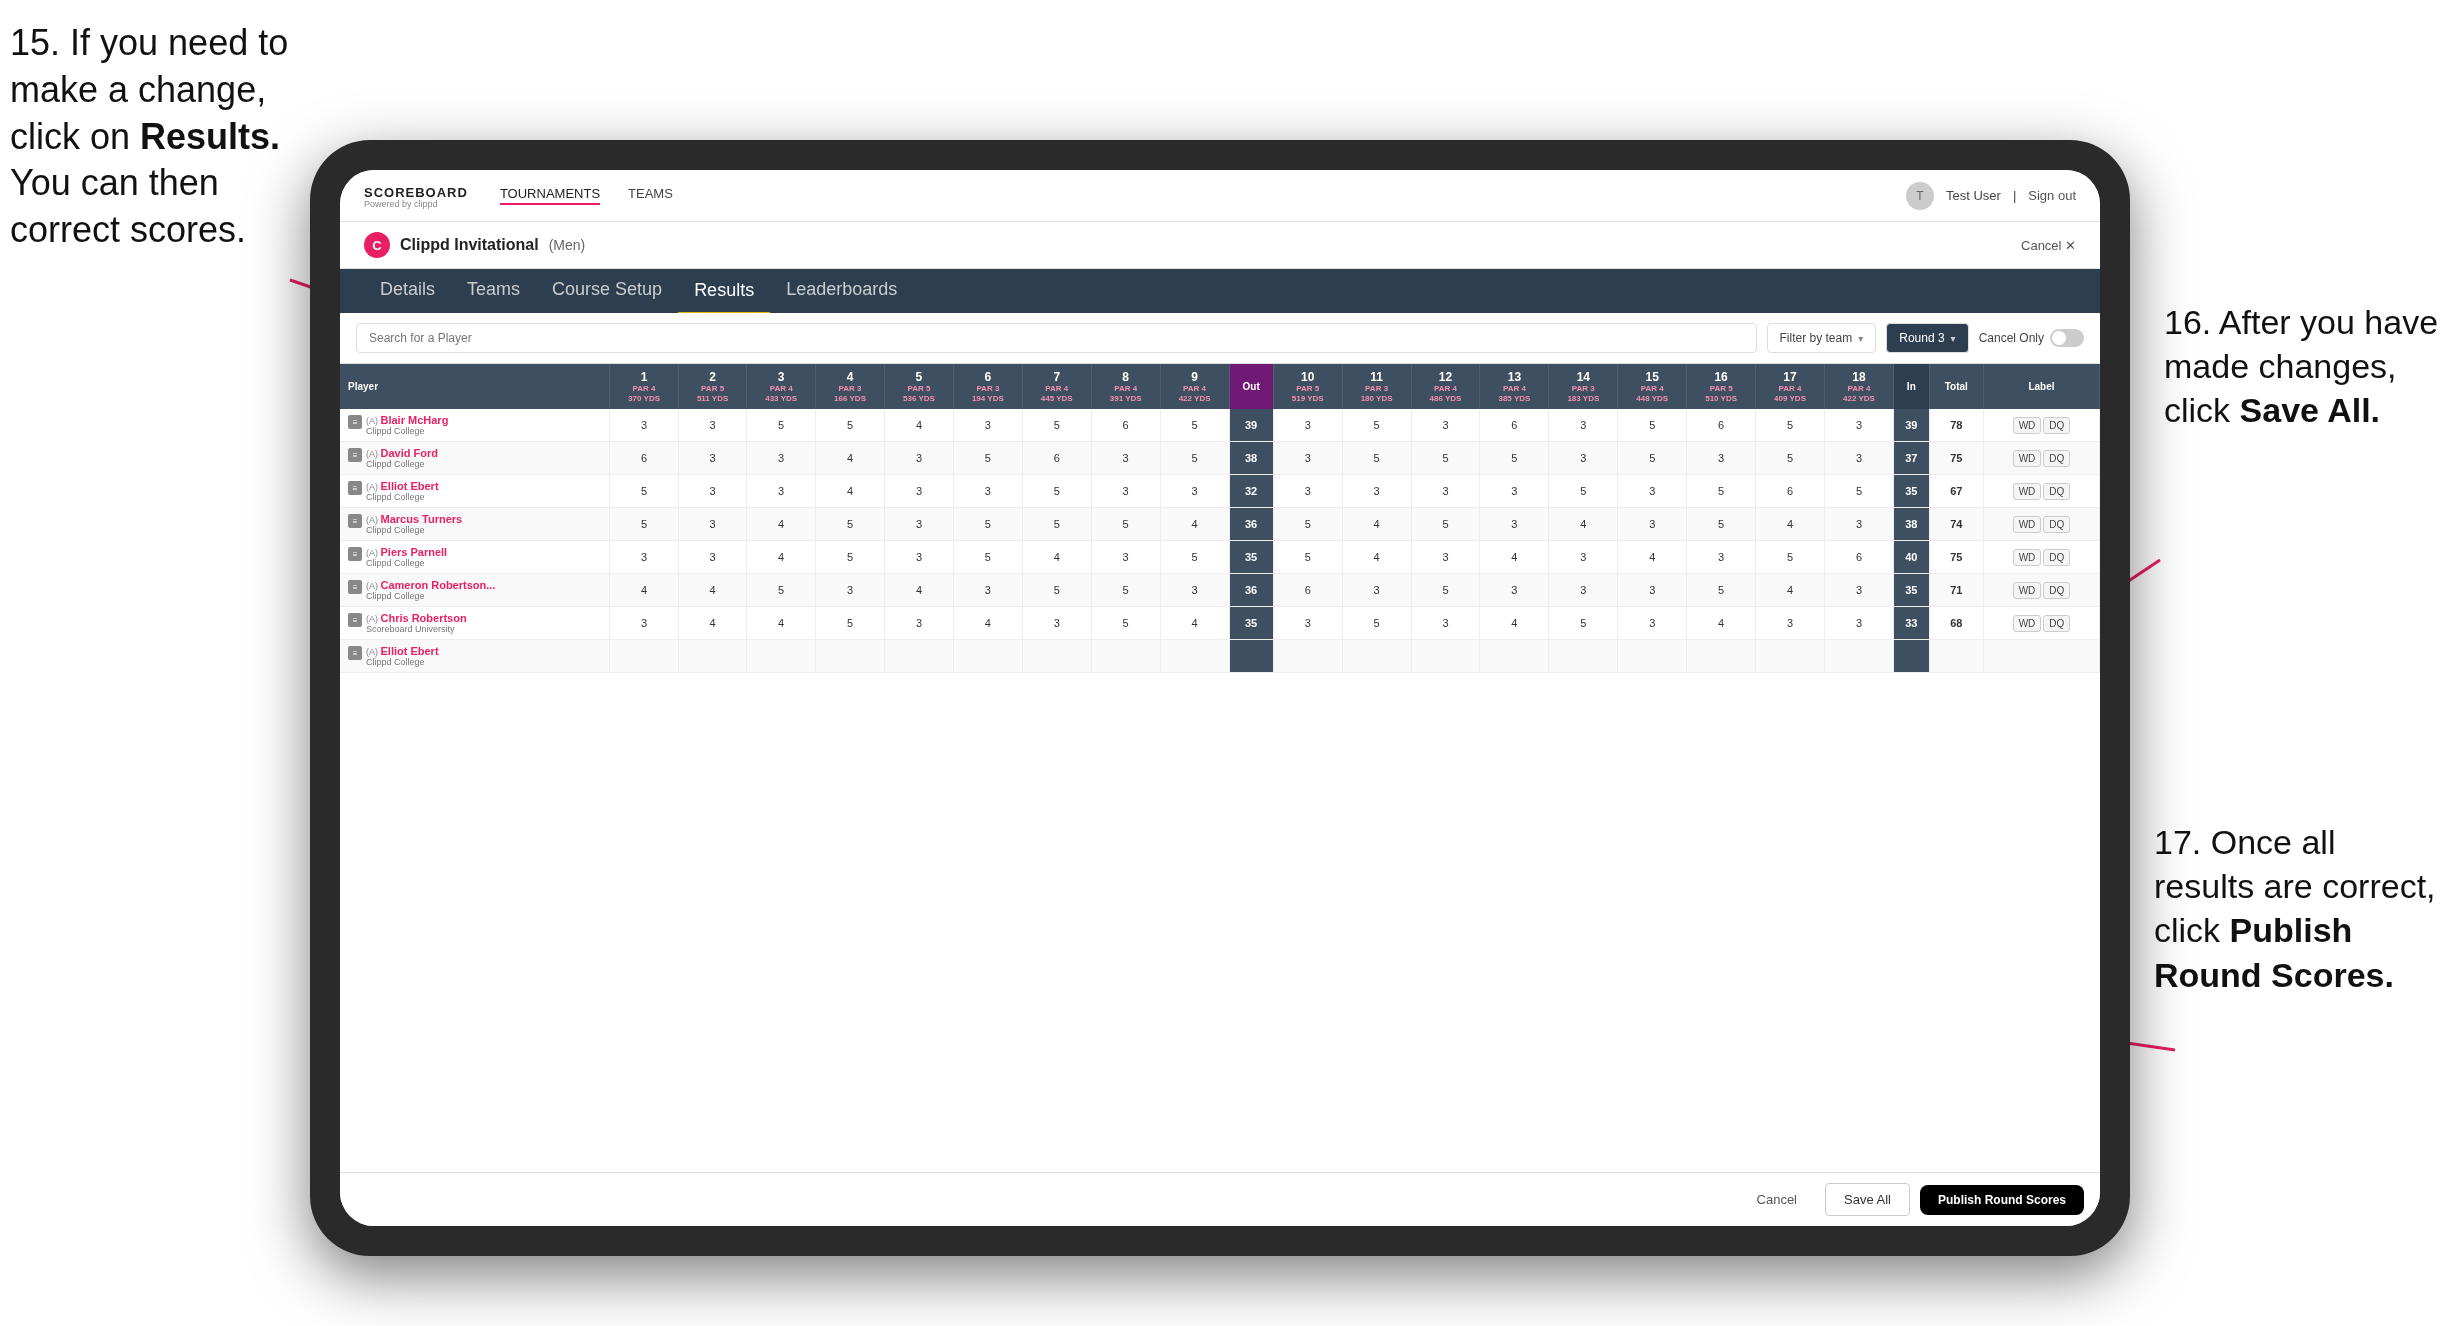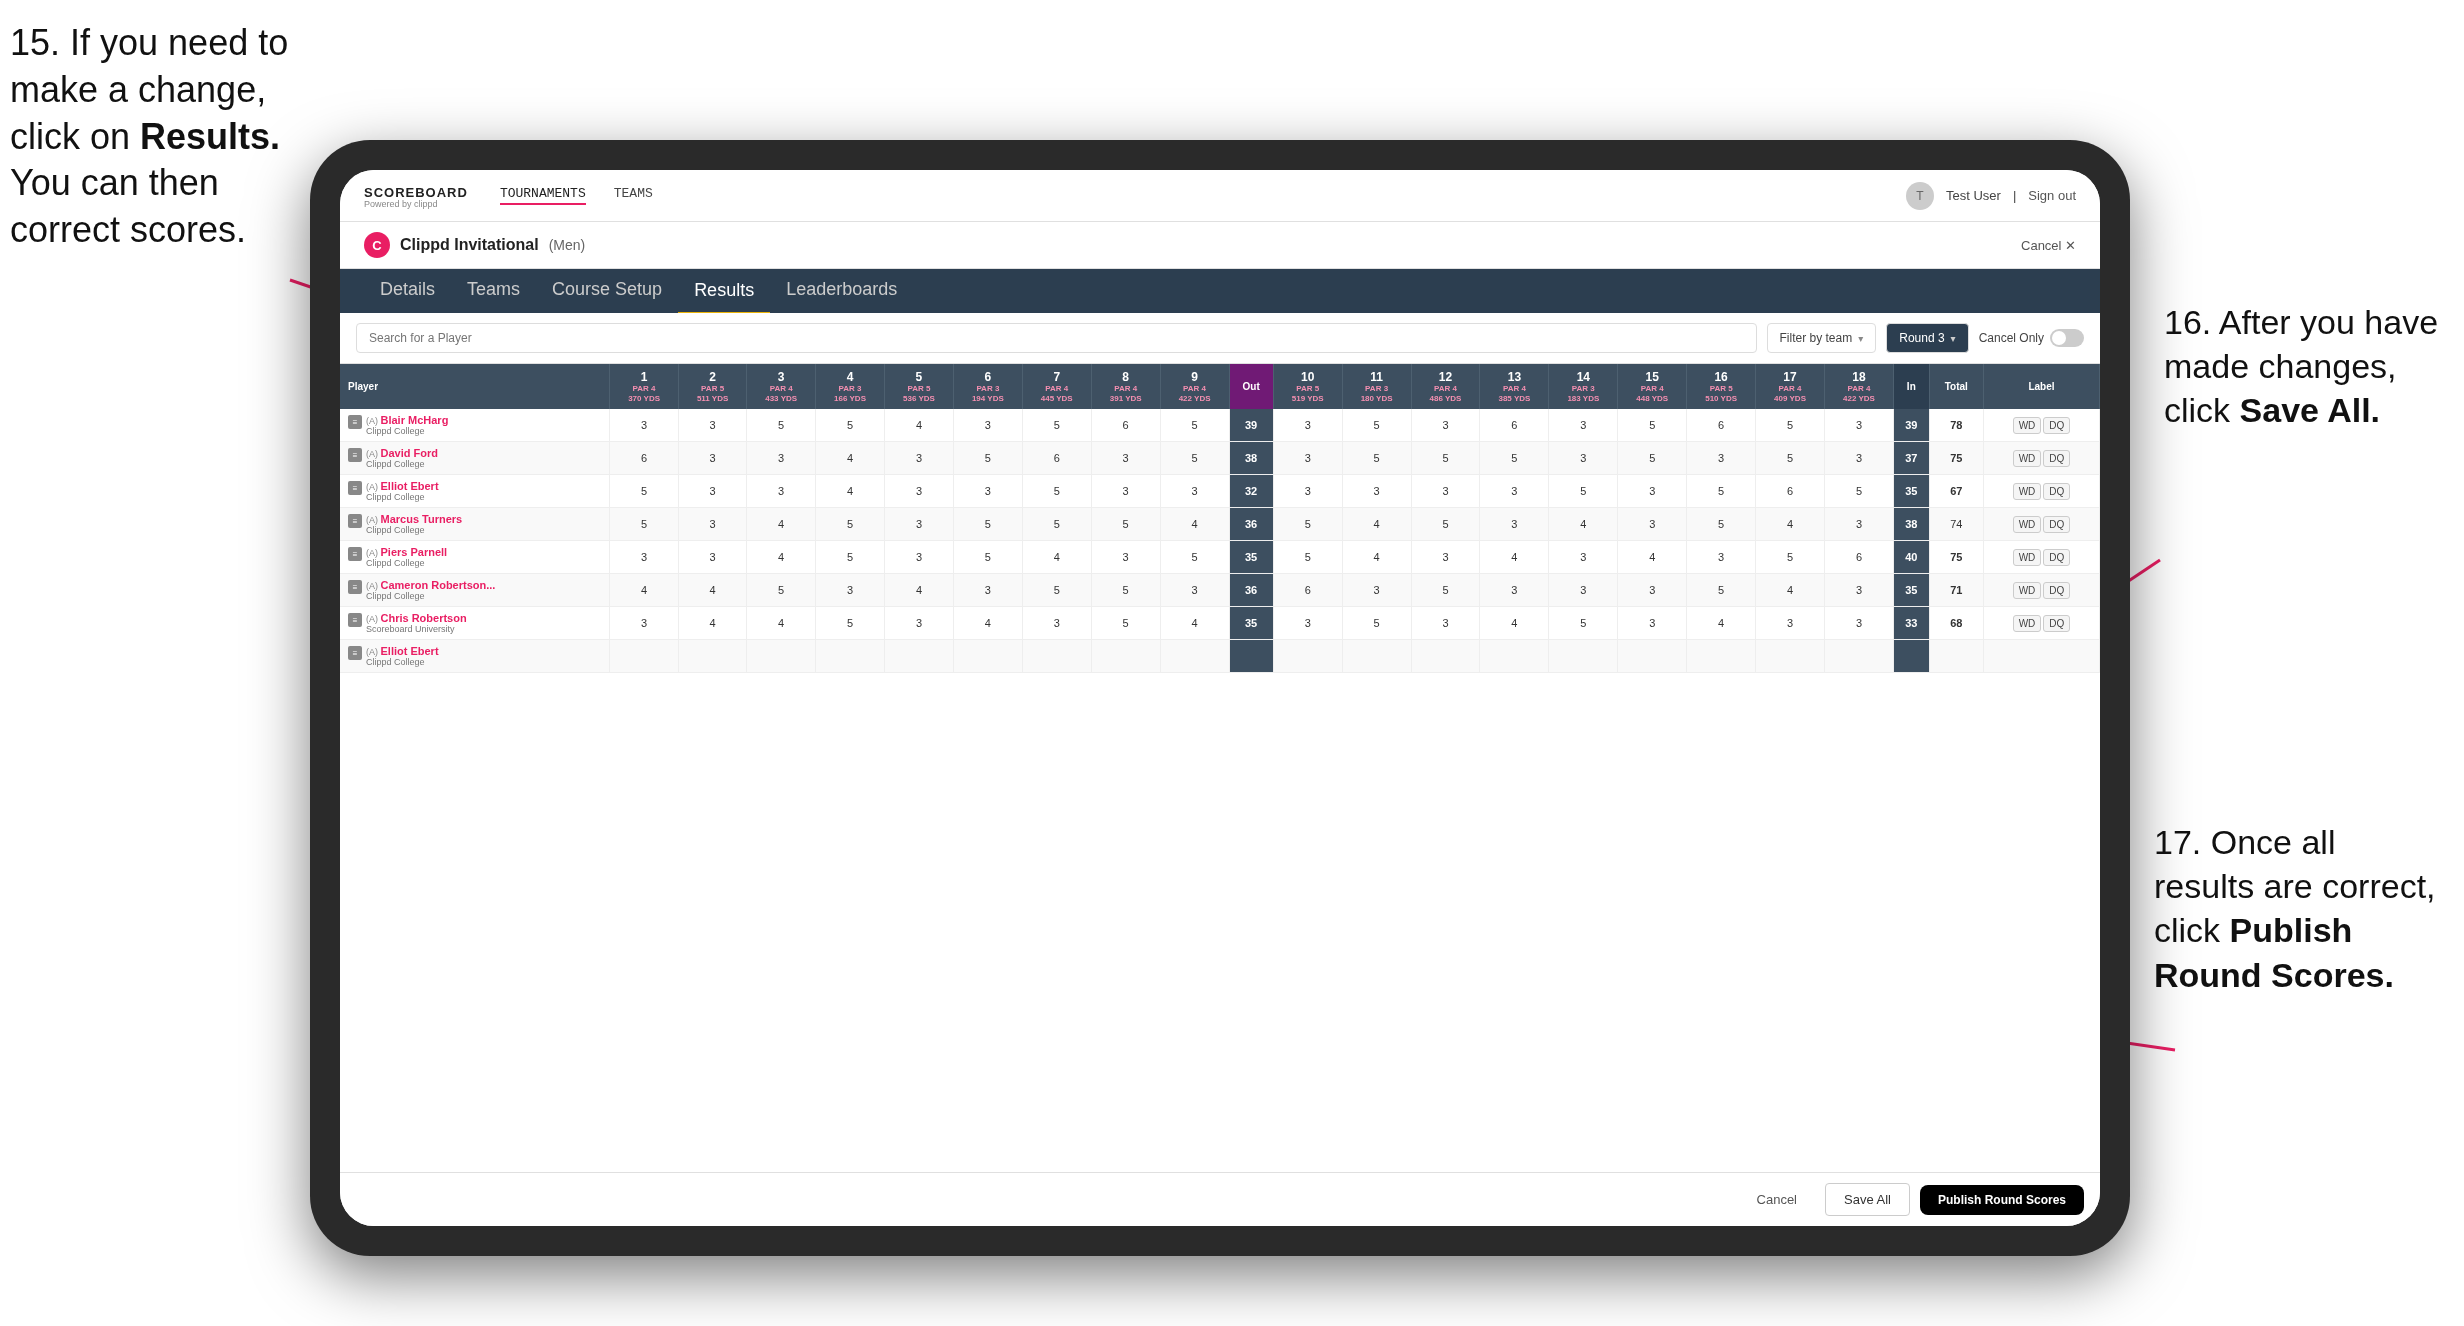--- a/index.html
+++ b/index.html
@@ -107,21 +107,20 @@
     .logo-sub {
       font-size: 9px;
       color: #888;
       display: block;
       margin-top: -2px;
     }
     .nav-links {
       display: flex;
       gap: 28px;
       flex: 1;
-      font-family: Liberation Mono, monospace;
     }
     .nav-link {
       font-size: 13px;
       color: #444;
       text-decoration: none;
       padding-bottom: 2px;
       cursor: pointer;
     }
     .nav-link.active {
       border-bottom: 2px solid #e91e63;
@@ -657,21 +656,21 @@
               <td>5</td>
               <td>4</td>
               <td>5</td>
               <td>3</td>
               <td>4</td>
               <td>3</td>
               <td>5</td>
               <td>4</td>
               <td>3</td>
               <td class="out-in-col">38</td>
-              <td style="font-weight: 400;">74</td>
+              <td style="font-weight: 700;">74</td>
               <td style="white-space: nowrap;"><button class="label-btn">WD</button><button class="label-btn">DQ</button></td>
             </tr>
             <tr>
               <td class="player-info">
       <div style="display:flex;align-items:flex-start;gap:4px;">
         <div style="background:#888;border-radius:2px;width:14px;height:14px;display:flex;align-items:center;justify-content:center;margin-top:1px;flex-shrink:0;">
           <span style="font-size:8px;color:#fff;">≡</span>
         </div>
         <div>
           <span class="player-prefix">(A) </span>

